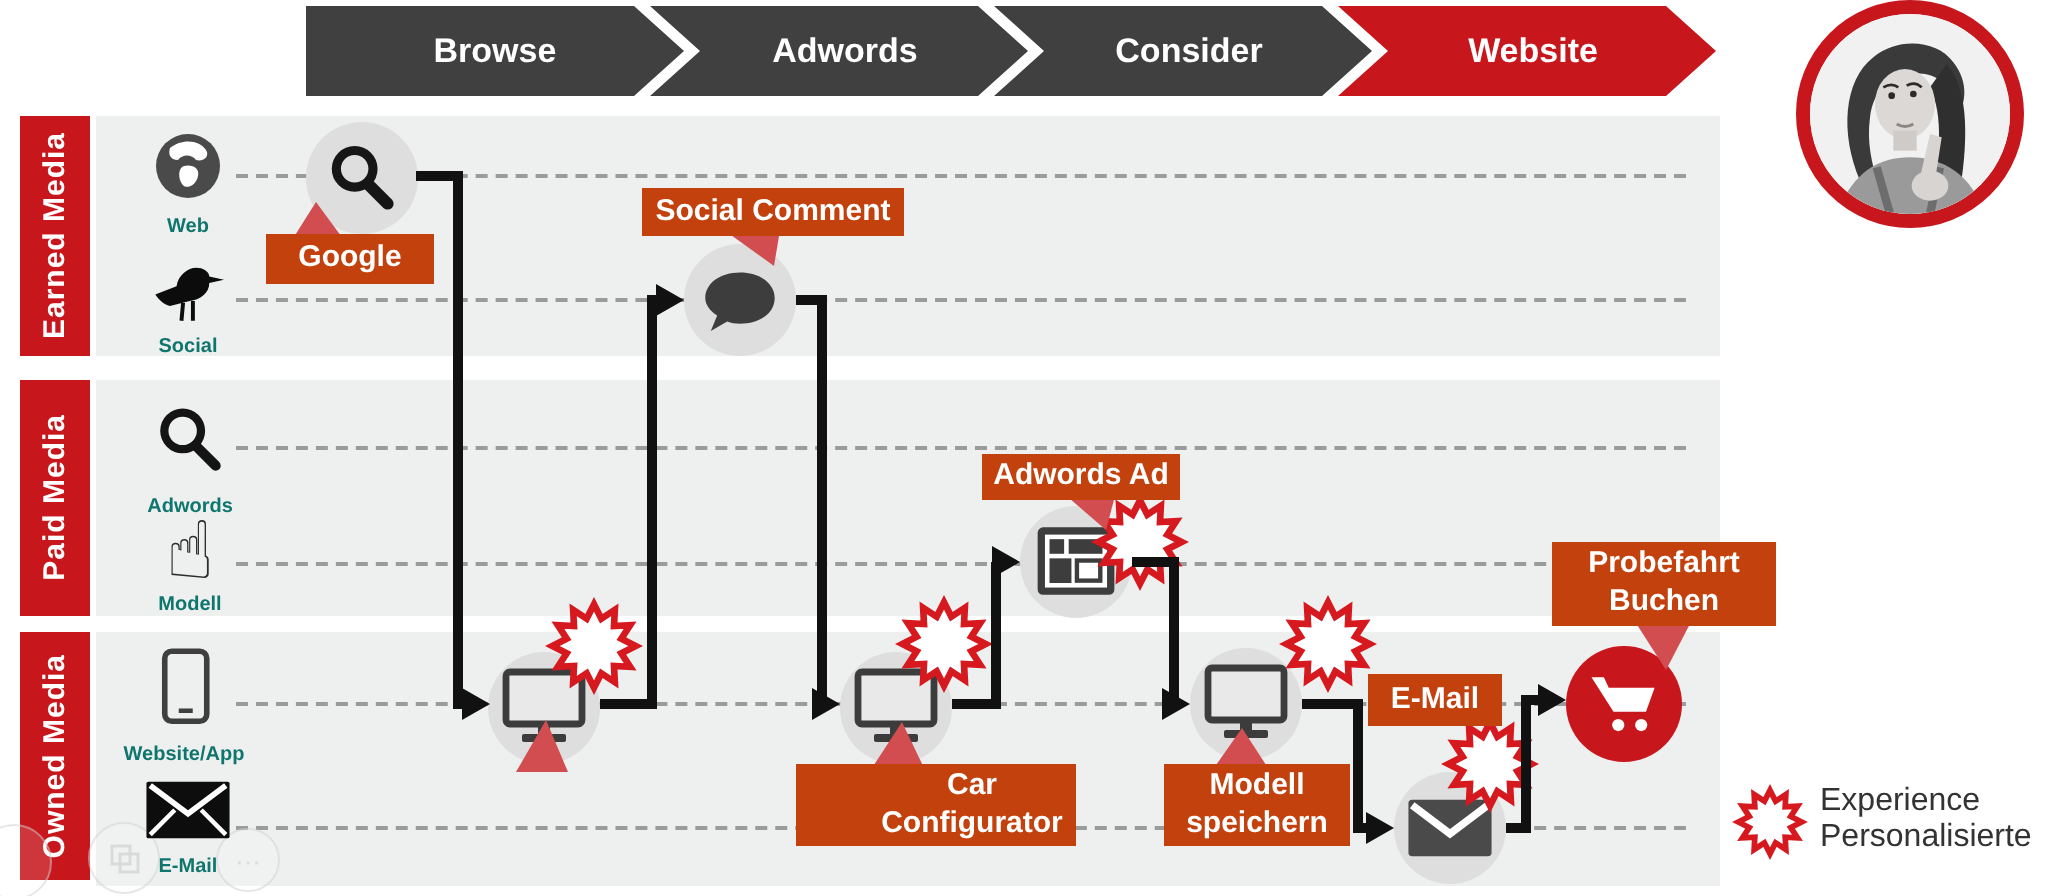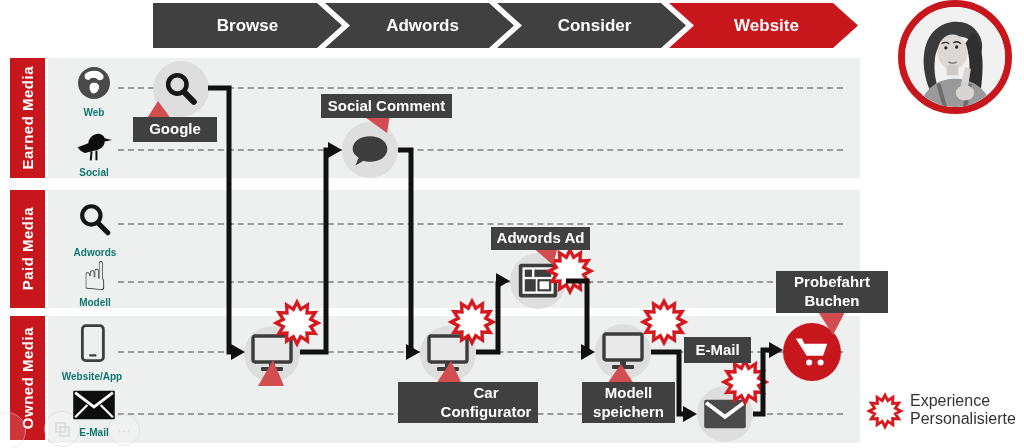--- a/index.html
+++ b/index.html
@@ -30,21 +30,21 @@
         display:flex;align-items:center;justify-content:center;}
   .node.red{background:#c8161d;width:58px;height:58px;}
 
   
   .star{position:absolute;z-index:3;}
 
   
   #connectors{position:absolute;left:0;top:0;z-index:4;pointer-events:none;}
 
   
-  .callout{position:absolute;background:#404040;color:#fff;font-weight:bold;z-index:5;
+  .callout{position:absolute;background:#c2410c;color:#fff;font-weight:bold;z-index:5;
            display:flex;flex-direction:column;align-items:center;justify-content:center;
            font-size:15px;line-height:1.25;text-align:center;}
 
   
   .legend-text{position:absolute;font-size:16px;color:#333;line-height:1.15;z-index:2;}
 
   
   #avatar{position:absolute;left:898px;top:0px;width:114px;height:114px;border-radius:50%;
           border:7px solid #c8161d;box-sizing:border-box;overflow:hidden;background:#f0f0f0;z-index:6;}
 

